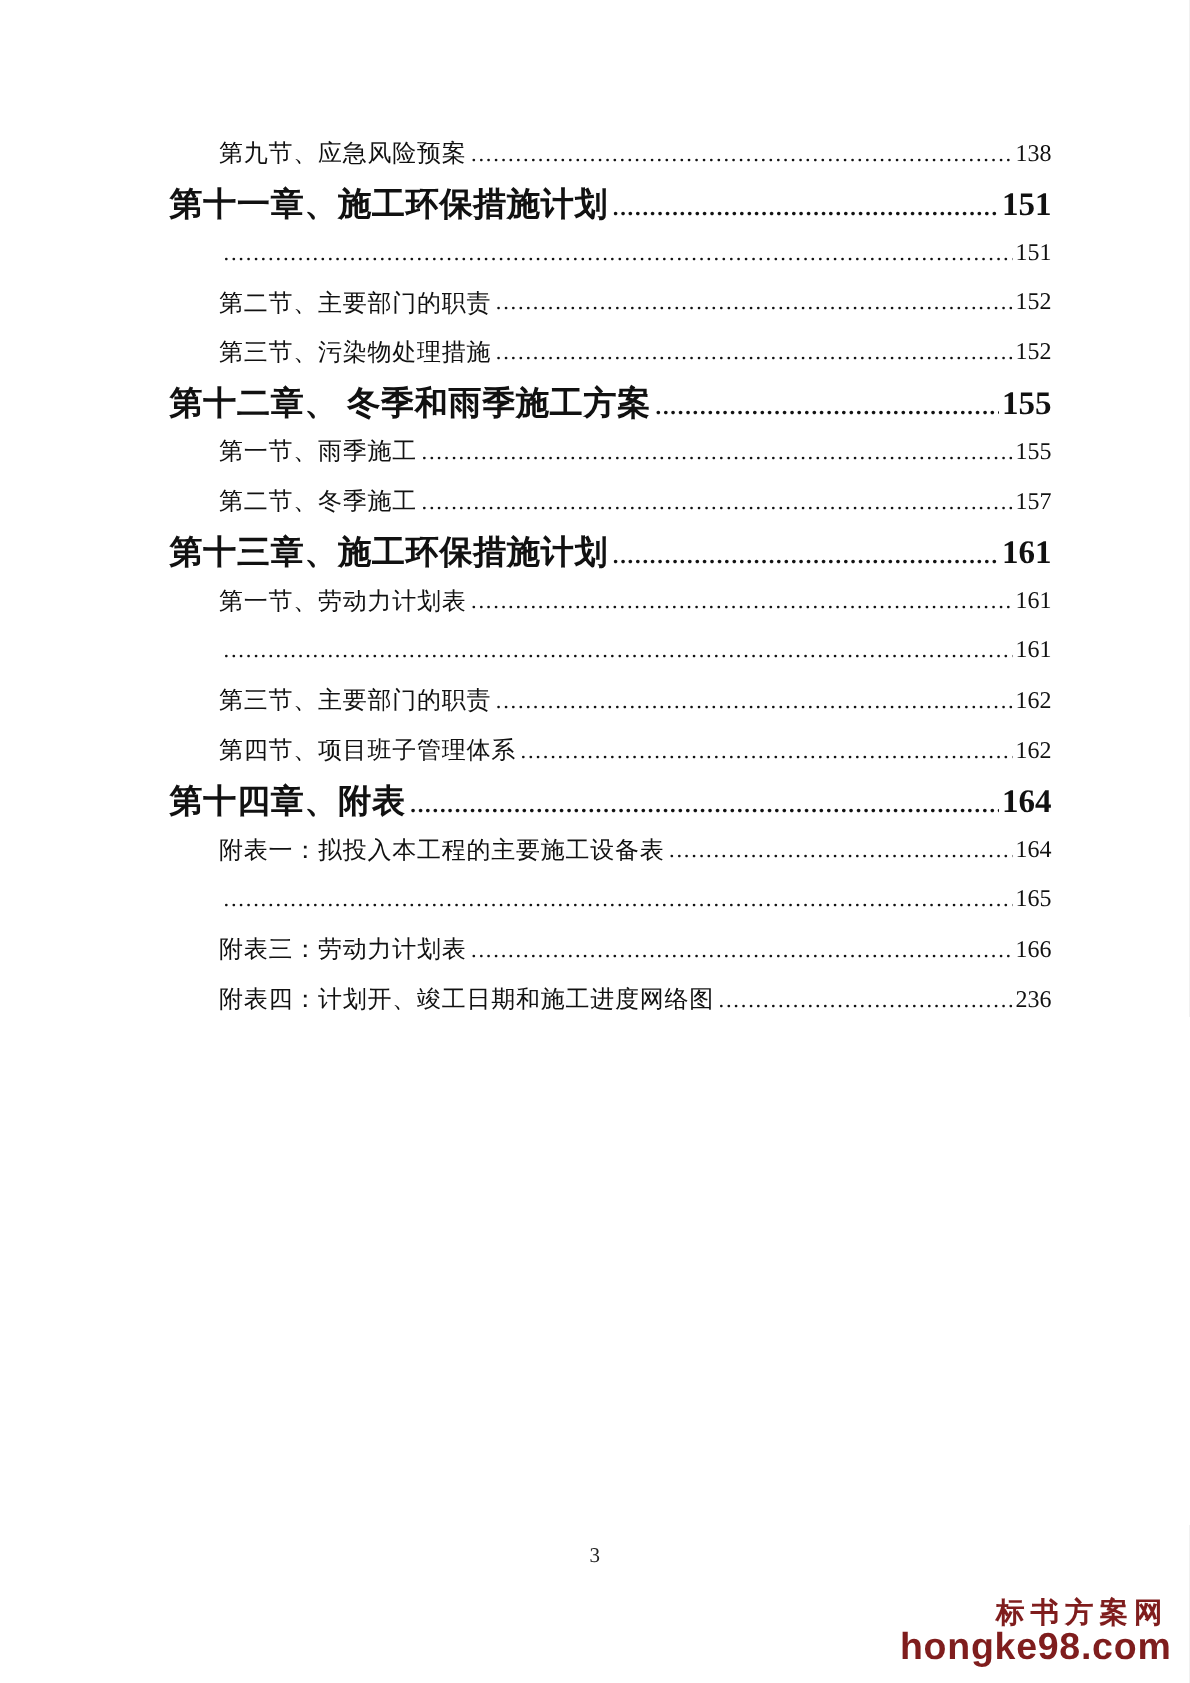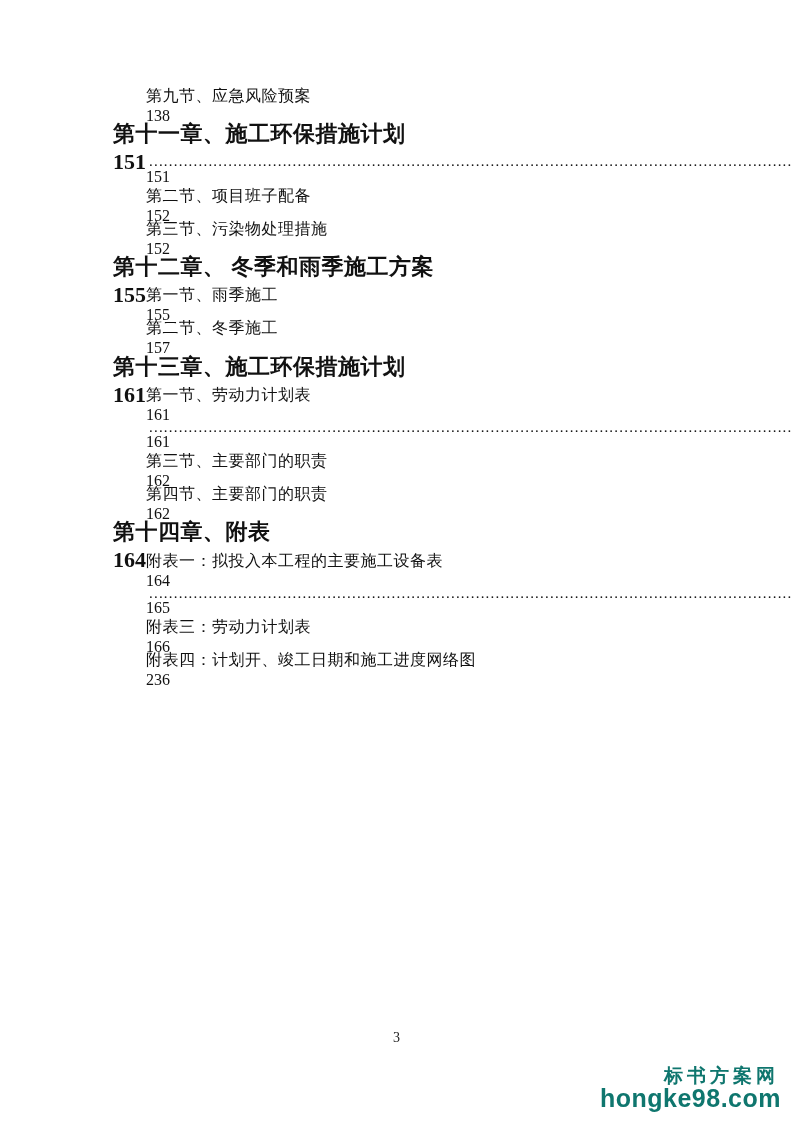--- a/index.html
+++ b/index.html
@@ -14,25 +14,24 @@
     overflow: hidden;
   }
   .toc {
     position: absolute;
     top: 86px;
     left: 113px;
     width: 588px;
   }
   .toc-row {
     display: flex;
-    align-items: flex-start;
+    align-items: center;
     height: 33.2px;
     font-size: 16px;
     white-space: nowrap;
-    flex-direction: column;
   }
   .toc-row.chapter {
     font-weight: bold;
     font-size: 22px;
   }
   .toc-row.section {
     padding-left: 33px;
   }
   .toc-title { flex: 0 0 auto; letter-spacing: 0.5px; }
   .toc-leader {
@@ -97,21 +96,21 @@
       <span class="toc-leader"></span>
       <span class="toc-page">151</span>
     </div>
 
     <div class="toc-row section">
       <span class="toc-leader"></span>
       <span class="toc-page">151</span>
     </div>
 
     <div class="toc-row section">
-      <span class="toc-title">第二节、项目班子配备</span>
+      <span class="toc-title">第二节、主要部门的职责</span>
       <span class="toc-leader"></span>
       <span class="toc-page">152</span>
     </div>
 
     <div class="toc-row section">
       <span class="toc-title">第三节、污染物处理措施</span>
       <span class="toc-leader"></span>
       <span class="toc-page">152</span>
     </div>
 
@@ -150,21 +149,21 @@
       <span class="toc-page">161</span>
     </div>
 
     <div class="toc-row section">
       <span class="toc-title">第三节、主要部门的职责</span>
       <span class="toc-leader"></span>
       <span class="toc-page">162</span>
     </div>
 
     <div class="toc-row section">
-      <span class="toc-title">第四节、主要部门的职责</span>
+      <span class="toc-title">第四节、项目班子管理体系</span>
       <span class="toc-leader"></span>
       <span class="toc-page">162</span>
     </div>
 
     <div class="toc-row chapter">
       <span class="toc-title">第十四章、附表</span>
       <span class="toc-leader"></span>
       <span class="toc-page">164</span>
     </div>
 
@@ -188,18 +187,18 @@
     <div class="toc-row section">
       <span class="toc-title">附表四：计划开、竣工日期和施工进度网络图</span>
       <span class="toc-leader"></span>
       <span class="toc-page">236</span>
     </div>
 
   </div>
 
   <div class="footer-pagenum">3</div>
 
-  <div class="watermark" style="color: #0f766e;">
+  <div class="watermark" style="color: #7f1d1d;">
     <span class="wm-cn">标书方案网</span>
     <span class="wm-url">hongke98.com</span>
   </div>
 
 </div>
 
 </body></html>

